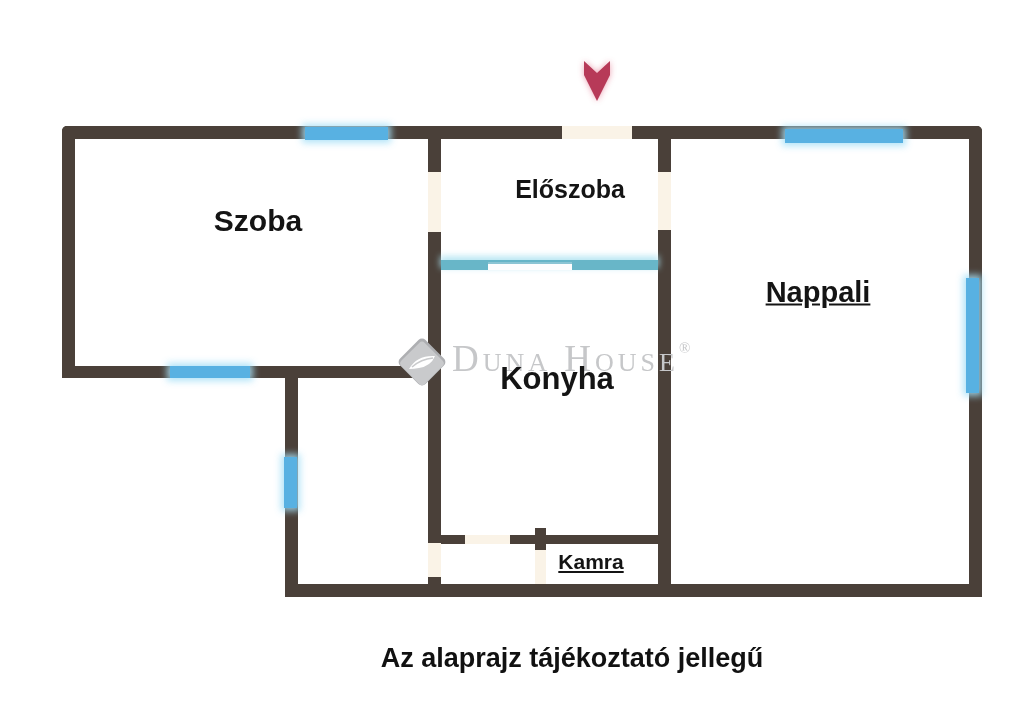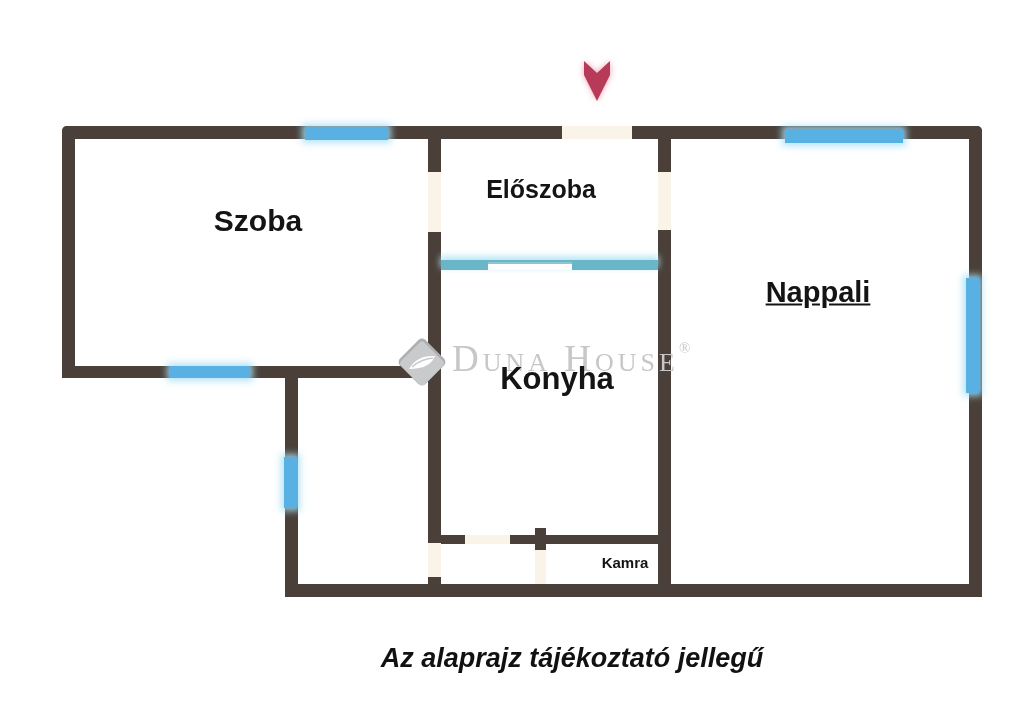--- a/index.html
+++ b/index.html
@@ -81,20 +81,20 @@
         <rect x="9" y="9" width="36" height="36" rx="5" fill="#aeafb2"></rect>
         <rect x="11.5" y="11.5" width="33" height="33" rx="4" fill="#c9cacc"></rect>
       </g>
       <path d="M14 34 Q22 20 40 21 Q36 31 24 33 Q19 34 14 34 Z" fill="#ffffff"></path>
       <path d="M17 32 Q26 24 38 23" stroke="#c9cacc" stroke-width="1.5" fill="none"></path>
     </svg>
   </div>
   <div class="watermark-text" style="left:452px;top:340px;"><span>Duna House</span><sup>®</sup></div>
 
   <div class="room-label" style="left:258px;top:221px;font-size:30px;">Szoba</div>
-  <div class="room-label" style="left:541px;top:189px;font-size:25px;">Előszoba</div>
+  <div class="room-label" style="left:570px;top:189px;font-size:25px;">Előszoba</div>
   <div class="room-label" style="left:818px;top:292px;font-size:29px;text-decoration:underline;">Nappali</div>
   <div class="room-label" style="left:557px;top:379px;font-size:31px;">Konyha</div>
-  <div class="room-label" style="left:625px;top:562px;font-size:15px;">Kamra</div>
+  <div class="room-label" style="left:591px;top:562px;font-size:21px;text-decoration:underline;">Kamra</div>
 
-  <div class="note" style="left:572px;top:658px;font-style:italic;">Az alaprajz tájékoztató jellegű</div>
+  <div class="note" style="left:572px;top:658px;">Az alaprajz tájékoztató jellegű</div>
 
 </div>
 
 </body></html>

